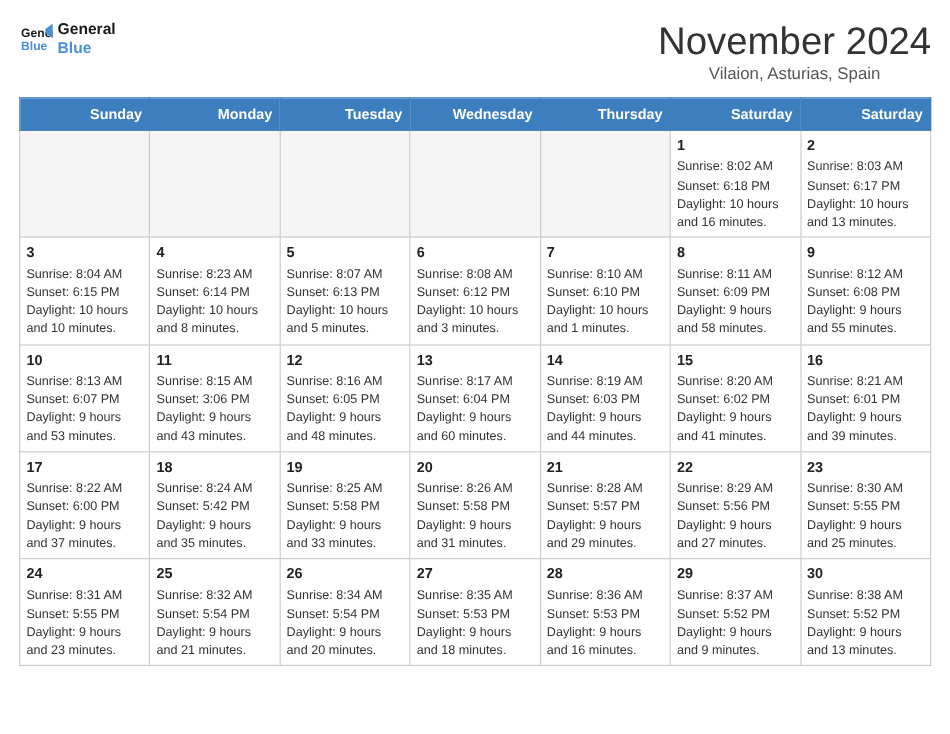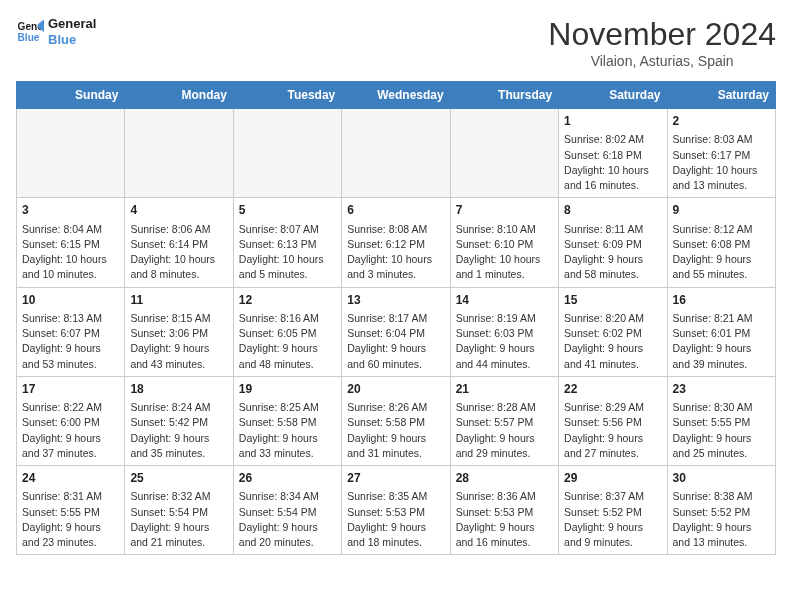--- a/index.html
+++ b/index.html
@@ -133,21 +133,21 @@
       <tr>
         <td class="filled">
           <span class="day-num">3</span>
           <div>Sunrise: 8:04 AM</div>
           <div>Sunset: 6:15 PM</div>
           <div>Daylight: 10 hours</div>
           <div>and 10 minutes.</div>
         </td>
         <td class="filled">
           <span class="day-num">4</span>
-          <div>Sunrise: 8:06 AM</div>
+          <div>Sunrise: 8:23 AM</div>
           <div>Sunset: 6:14 PM</div>
           <div>Daylight: 10 hours</div>
           <div>and 8 minutes.</div>
         </td>
         <td class="filled">
           <span class="day-num">5</span>
           <div>Sunrise: 8:07 AM</div>
           <div>Sunset: 6:13 PM</div>
           <div>Daylight: 10 hours</div>
           <div>and 5 minutes.</div>

